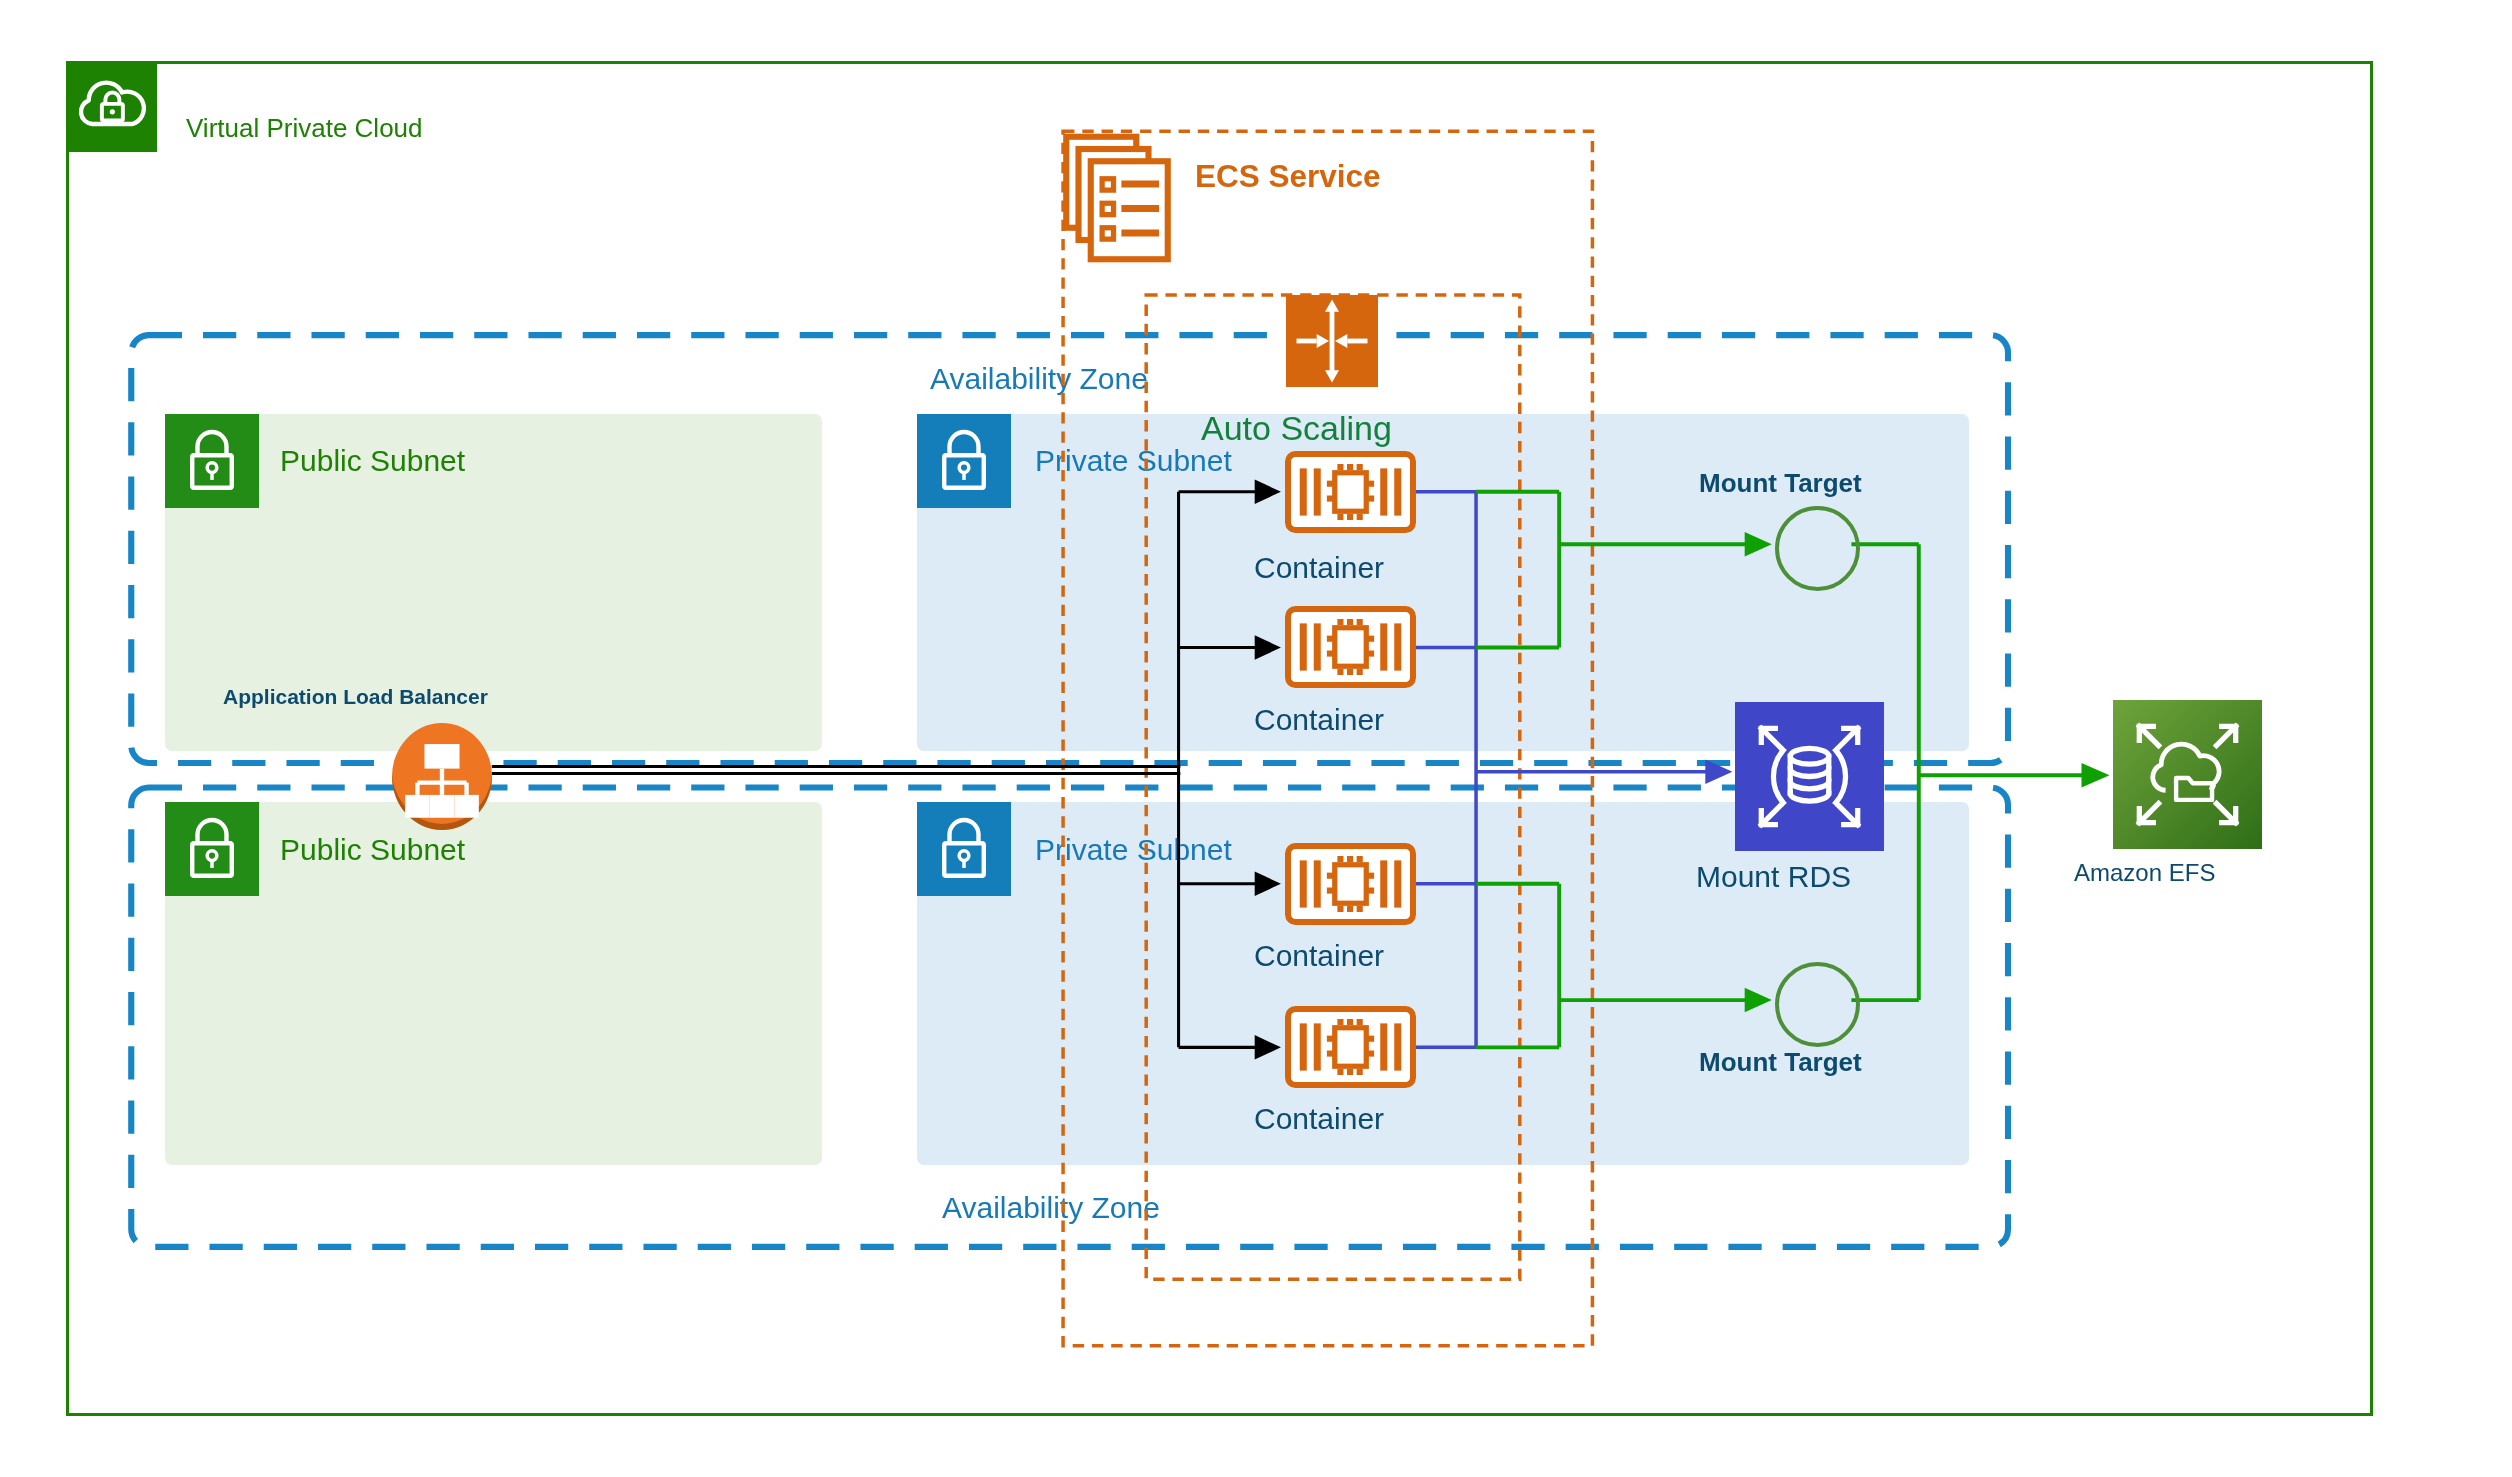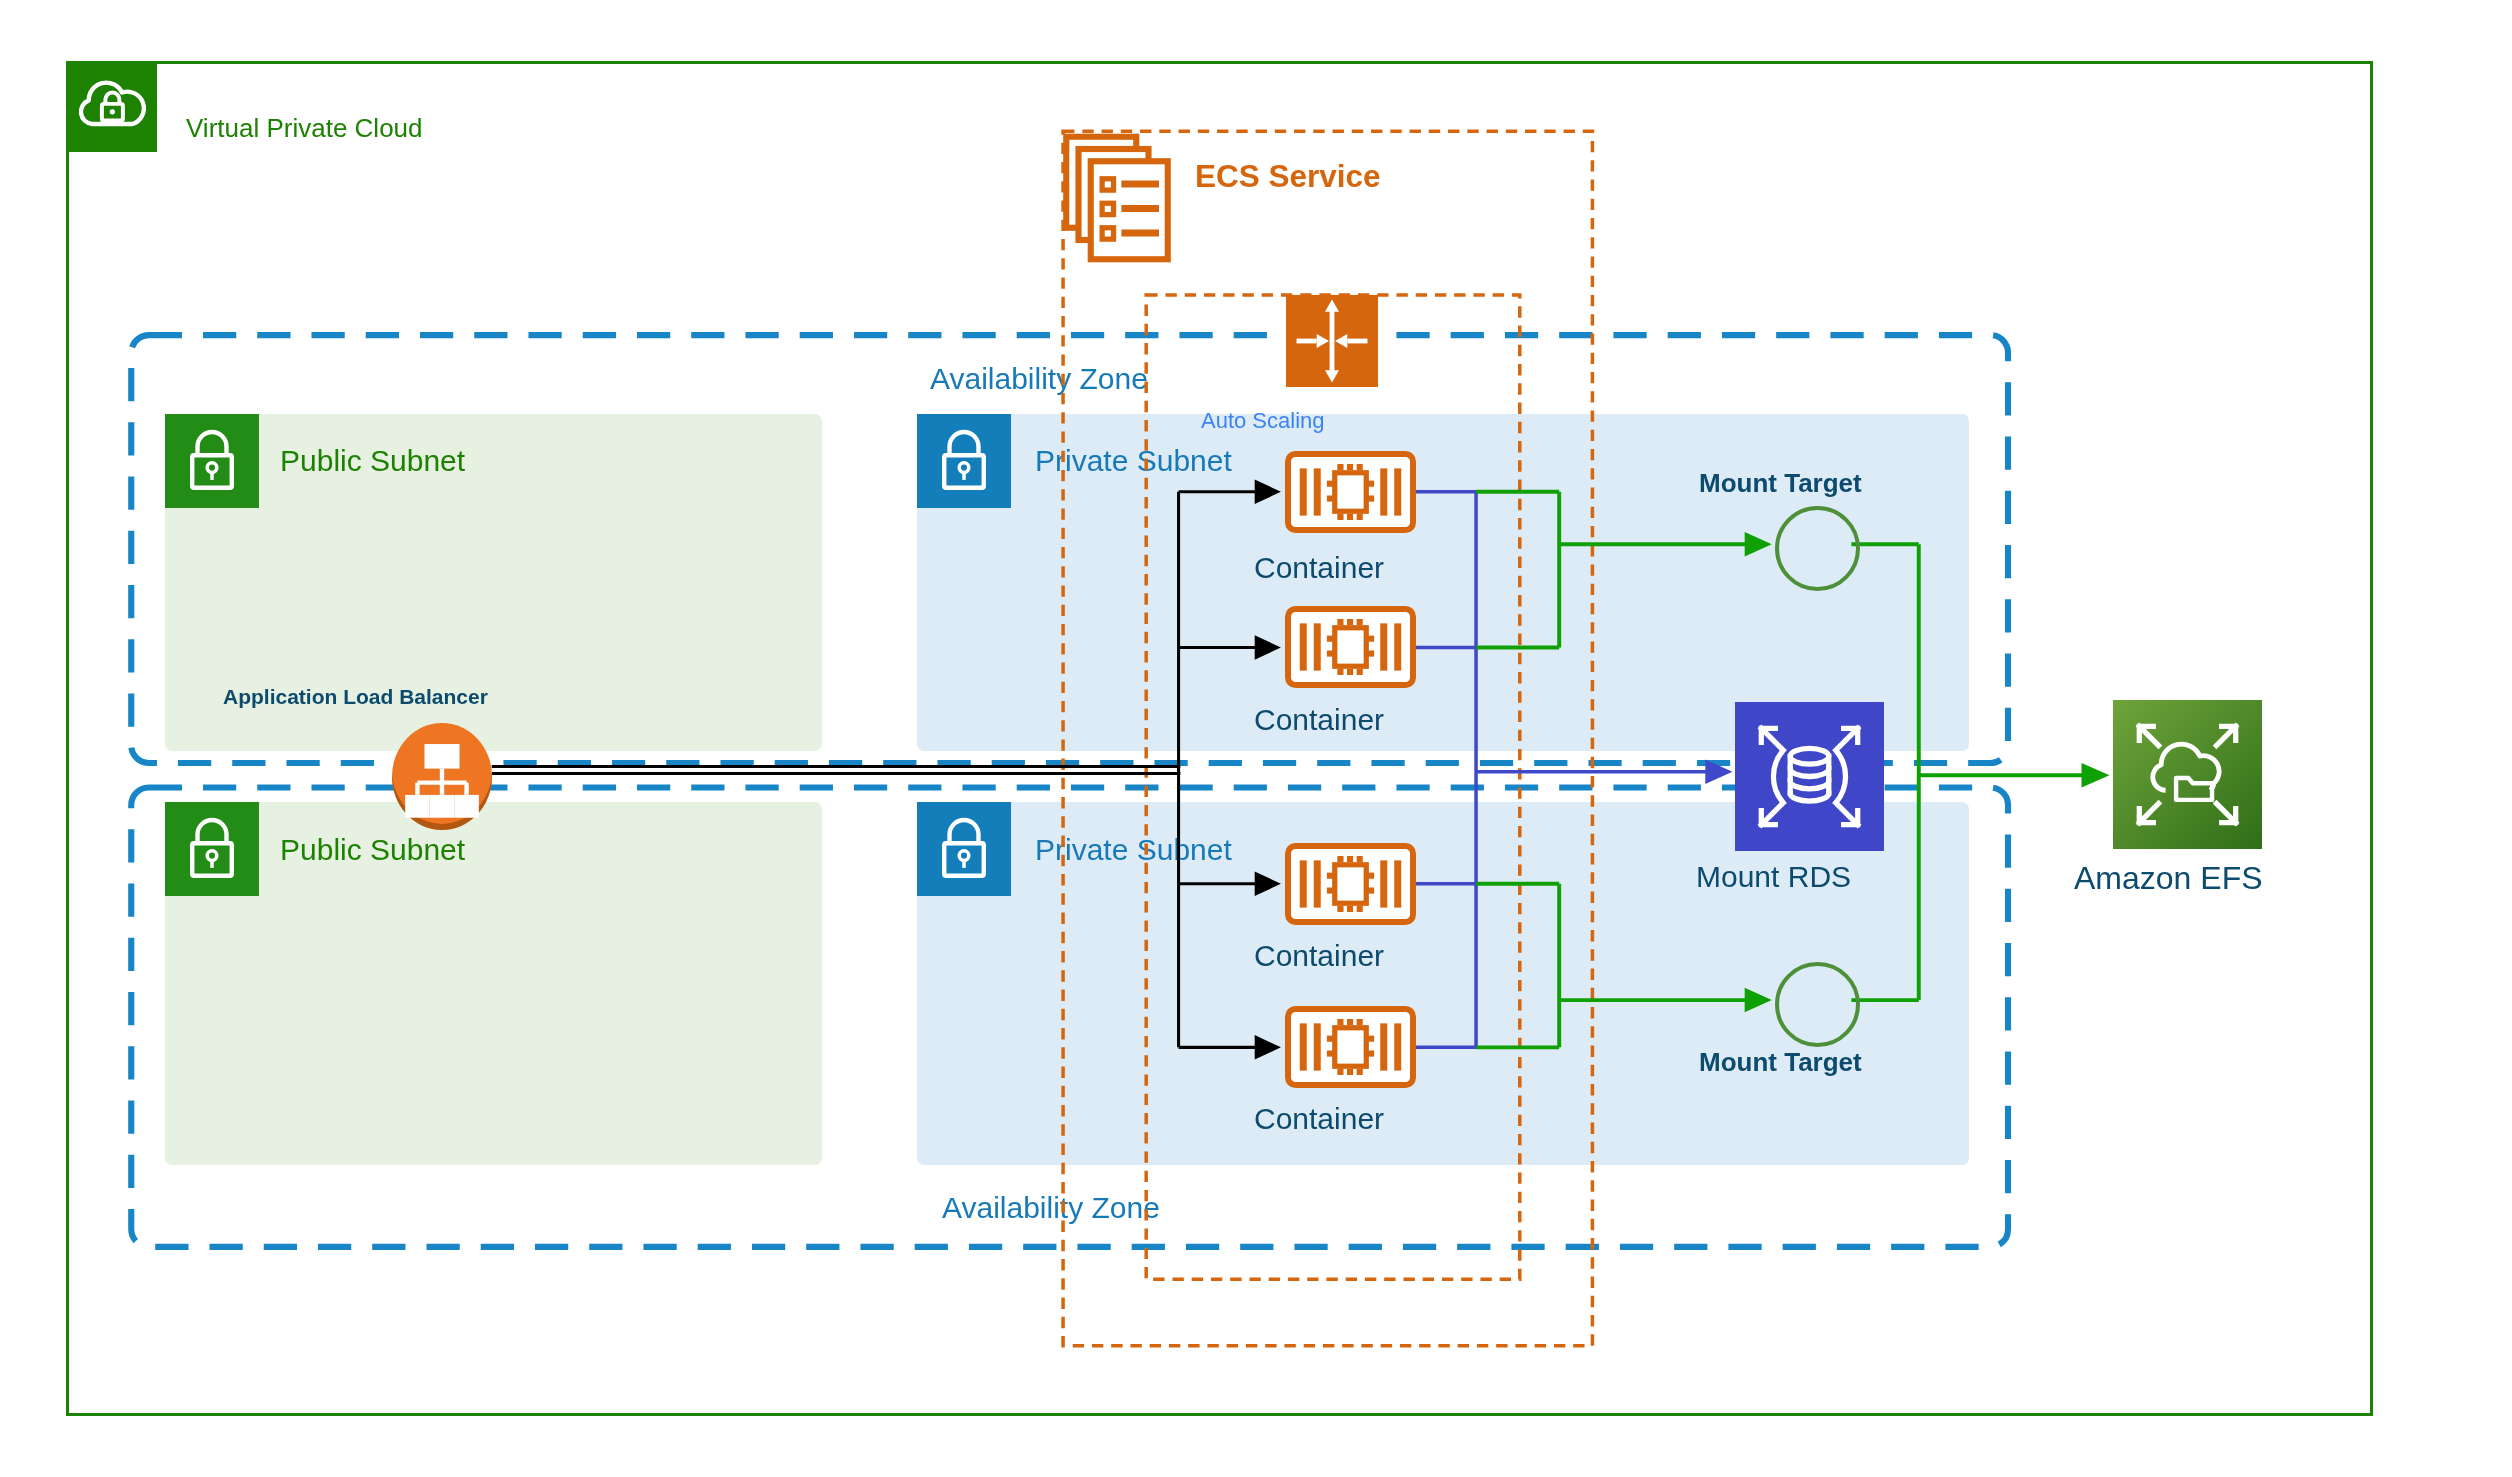--- a/index.html
+++ b/index.html
@@ -14,21 +14,21 @@
   .ps{background:#e7f1e2;}
   .prs{background:#dcebf5;}
   .ps1{left:165px;top:414px;width:657px;height:337px;}
   .ps2{left:165px;top:802px;width:657px;height:363px;}
   .prs1{left:917px;top:414px;width:1052px;height:337px;}
   .prs2{left:917px;top:802px;width:1052px;height:363px;}
   .subnet-label-green{font-size:30px;color:#1d8102;}
   .subnet-label-blue{font-size:30px;color:#1779b8;}
   .az-label{font-size:30px;color:#1779b8;}
   .ecs-label{font-size:31.5px;font-weight:bold;color:#d6660d;}
-  .as-label{font-size:22px;color:#3b82f6;}
+  .as-label{font-size:34px;color:#15803d;}
   .dark{color:#0c4a6e;}
   .icon{position:absolute;}
   .icon-sq-green{background:#238c16;}
   .icon-sq-blue{background:#147eba;}
   .alb-circle{left:392px;top:723px;width:100px;height:107px;border-radius:50%;
               background:#ee7522;box-shadow:inset 0 -6.1px 0 rgba(130,62,2,.55);}
   .mt-circle{width:77px;height:77px;border:4.4px solid #4e8f3a;border-radius:50%;background:transparent;}
   .container-box{left:1285px;width:131px;height:82px;background:#fff;border:6.1px solid #d6660d;
                  border-radius:10.5px;box-sizing:border-box;}
   .rds-icon{left:1735px;top:702px;width:149px;height:149px;background:#4046c8;}
@@ -67,21 +67,21 @@
 
   <div class="label dark ctr" style="left:1254px;top:550px;width:193px;font-size:30px;">Container</div>
   <div class="label dark ctr" style="left:1254px;top:702px;width:193px;font-size:30px;">Container</div>
   <div class="label dark ctr" style="left:1254px;top:938px;width:193px;font-size:30px;">Container</div>
   <div class="label dark ctr" style="left:1254px;top:1101px;width:193px;font-size:30px;">Container</div>
 
   <div class="label dark ctr" style="left:1699px;top:468px;width:228px;font-size:26px;font-weight:bold;">Mount Target</div>
   <div class="label dark ctr" style="left:1699px;top:1047px;width:228px;font-size:26px;font-weight:bold;">Mount Target</div>
 
   <div class="label dark ctr" style="left:1696px;top:859px;width:228px;font-size:30px;">Mount RDS</div>
-  <div class="label dark ctr" style="left:2074px;top:859px;width:228px;font-size:32px;">Amazon EFS</div>
+  <div class="label dark ctr" style="left:2074px;top:859px;width:228px;font-size:24px;">Amazon EFS</div>
 
   <svg id="overlay" width="2512" height="1477" viewBox="0 0 2871 1688">
 
     <rect x="150" y="383" width="2145" height="489" rx="20" fill="none" stroke="#1886c6" stroke-width="7" stroke-dasharray="38 24"></rect>
     <rect x="150" y="900" width="2145" height="525" rx="20" fill="none" stroke="#1886c6" stroke-width="7" stroke-dasharray="38 24"></rect>
 
     <rect x="1215" y="150" width="605" height="1388" fill="none" stroke="#d6660d" stroke-width="4" stroke-dasharray="13 9"></rect>
     <rect x="1310" y="337" width="427" height="1125" fill="none" stroke="#d6660d" stroke-width="4" stroke-dasharray="13 9"></rect>
 
     <g stroke="#000" stroke-width="3.5" fill="none">

